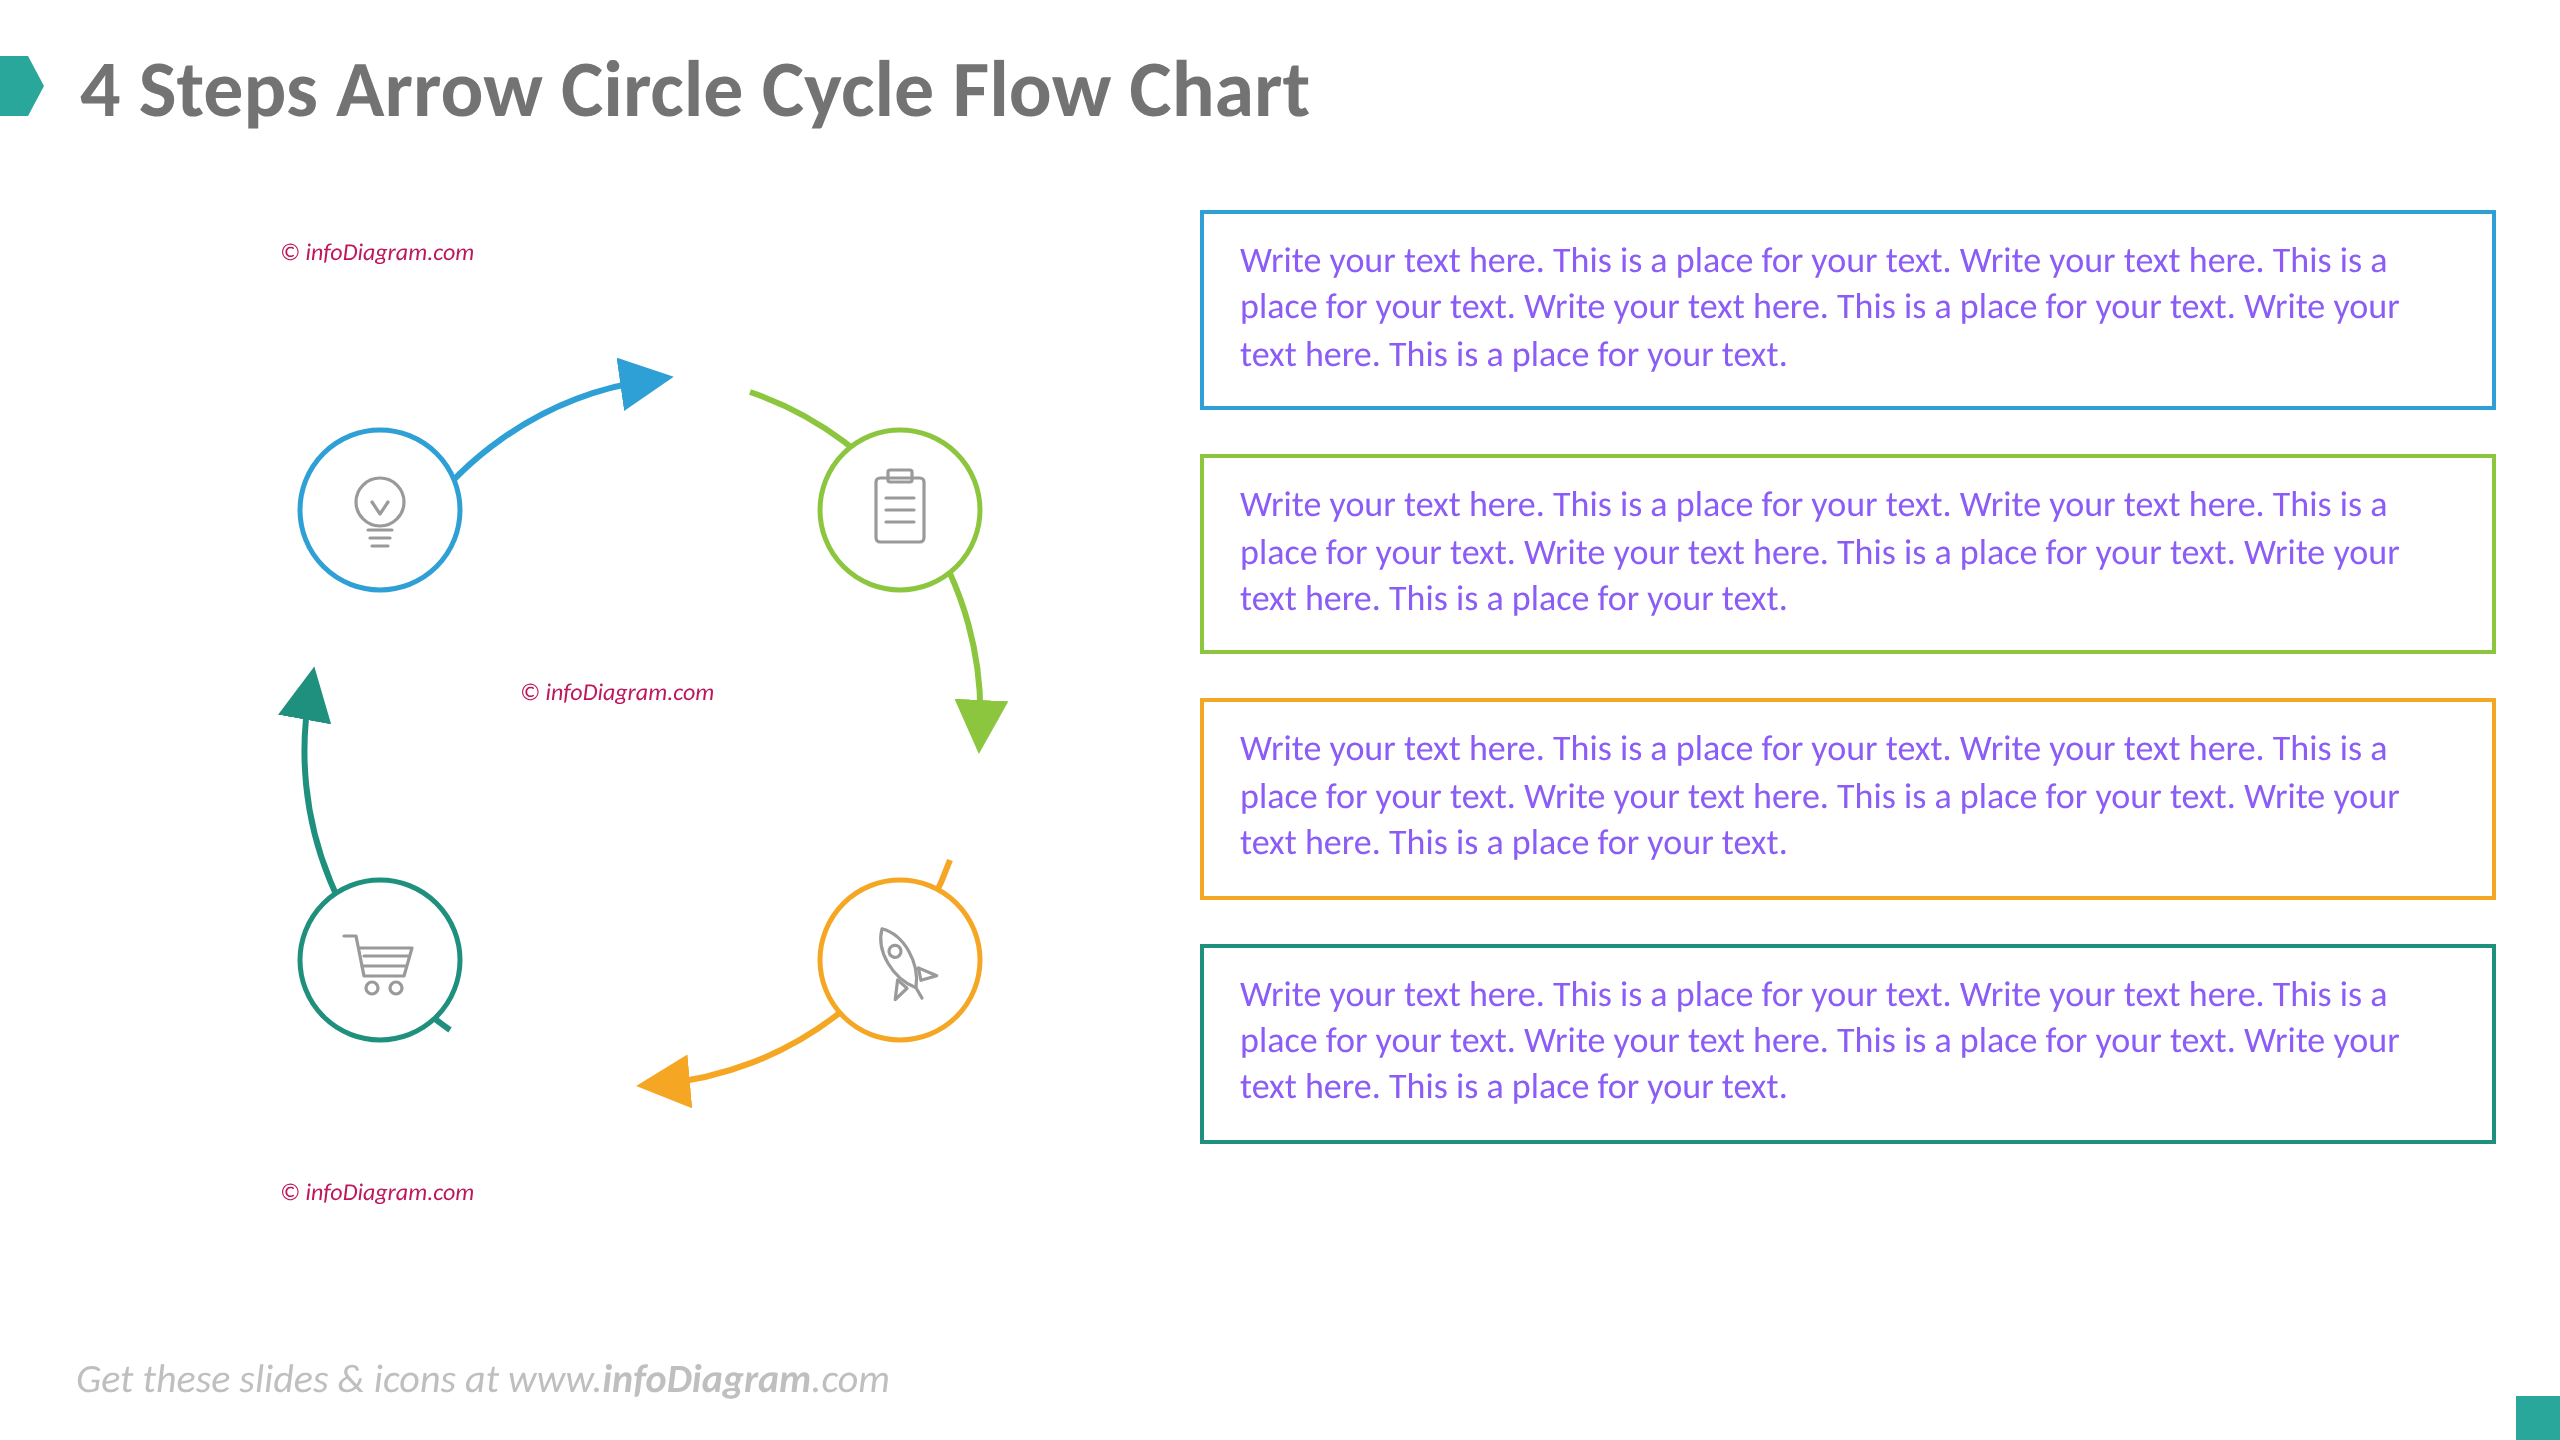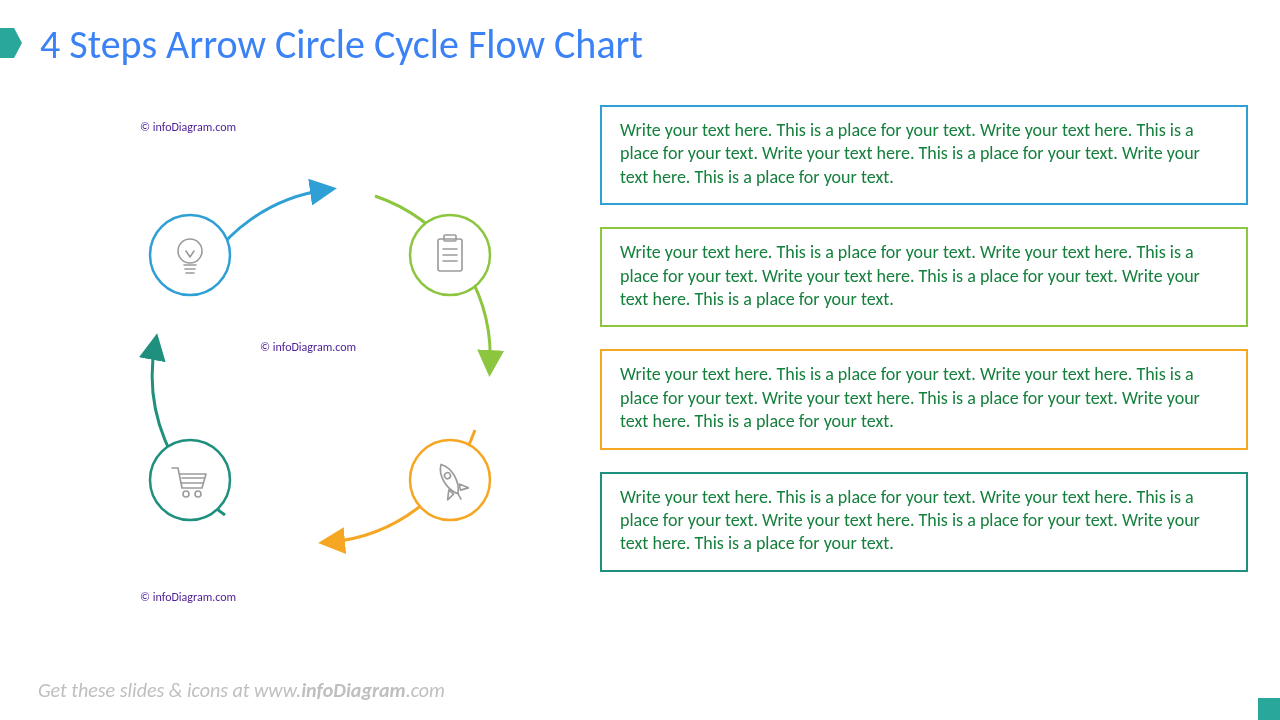--- a/index.html
+++ b/index.html
@@ -1,26 +1,26 @@
 <!DOCTYPE html>
 <html><head>
 <meta charset="utf-8">
 <style>
   html,body{margin:0;padding:0;width:1280px;height:720px;background:#fff;font-family:"Segoe UI","Calibri",Arial,sans-serif;color:#1a1a1a;overflow:hidden}
   .slide{position:relative;width:1280px;height:720px}
-  .title{position:absolute;left:40px;top:20px;font-size:40px;font-weight:400;color:#3b82f6}
+  .title{position:absolute;left:40px;top:20px;font-size:40px;font-weight:700;color:#737373}
   .accent-left{position:absolute;left:0;top:28px;width:14px;height:30px;background:#2aa79b}
   .accent-left::after{content:"";position:absolute;right:-8px;top:0;border-top:15px solid transparent;border-bottom:15px solid transparent;border-left:8px solid #2aa79b}
   .footer{position:absolute;left:38px;bottom:18px;font-size:20px;color:#bfbfbf;font-style:italic;font-weight:300}
   .footer .bold{font-weight:600;}
   .accent-br{position:absolute;right:0;bottom:0;width:22px;height:22px;background:#2aa79b}
 
   
   .boxes{position:absolute;left:600px;top:105px;width:648px;display:flex;flex-direction:column;gap:22px}
-  .box{border:2.5px solid;padding:12px 28px 14px 18px;font-size:18px;line-height:1.3;color:#15803d;box-shadow:4px 0 0 -1px rgba(0,0,0,0) inset}
+  .box{border:2.5px solid;padding:12px 28px 14px 18px;font-size:18px;line-height:1.3;color:#8b5cf6;box-shadow:4px 0 0 -1px rgba(0,0,0,0) inset}
   .box.blue  {border-color:#2EA0D6}
   .box.green {border-color:#8CC63F}
   .box.orange{border-color:#F5A623}
   .box.teal  {border-color:#1F8F7E}
   
   .box{position:relative}
   .box::after{content:"";position:absolute;right:-4px;top:-2px;bottom:-2px;width:2px;background:currentColor;opacity:0}
 
   
   .cycle{position:absolute;left:80px;top:110px;width:480px;height:480px}
@@ -30,21 +30,21 @@
   .node.green {stroke:#8CC63F}
   .node.orange{stroke:#F5A623}
   .node.teal  {stroke:#1F8F7E}
   .arc{fill:none;stroke-width:3}
   .arc.blue  {stroke:#2EA0D6}
   .arc.green {stroke:#8CC63F}
   .arc.orange{stroke:#F5A623}
   .arc.teal  {stroke:#1F8F7E}
   .ico{stroke:#9a9a9a;stroke-width:1.6;fill:none;stroke-linecap:round;stroke-linejoin:round}
 
-  .wm{position:absolute;font-size:12px;color:#4c1d95;pointer-events:none}
+  .wm{position:absolute;font-size:12px;color:#be185d;font-style:italic;pointer-events:none}
 </style>
 </head>
 <body>
 
 <div class="slide">
 
   <div class="accent-left"></div>
   <div class="title">4 Steps Arrow Circle Cycle Flow Chart</div>
 
   <div class="wm" style="left:140px;top:120px">© infoDiagram.com</div>

